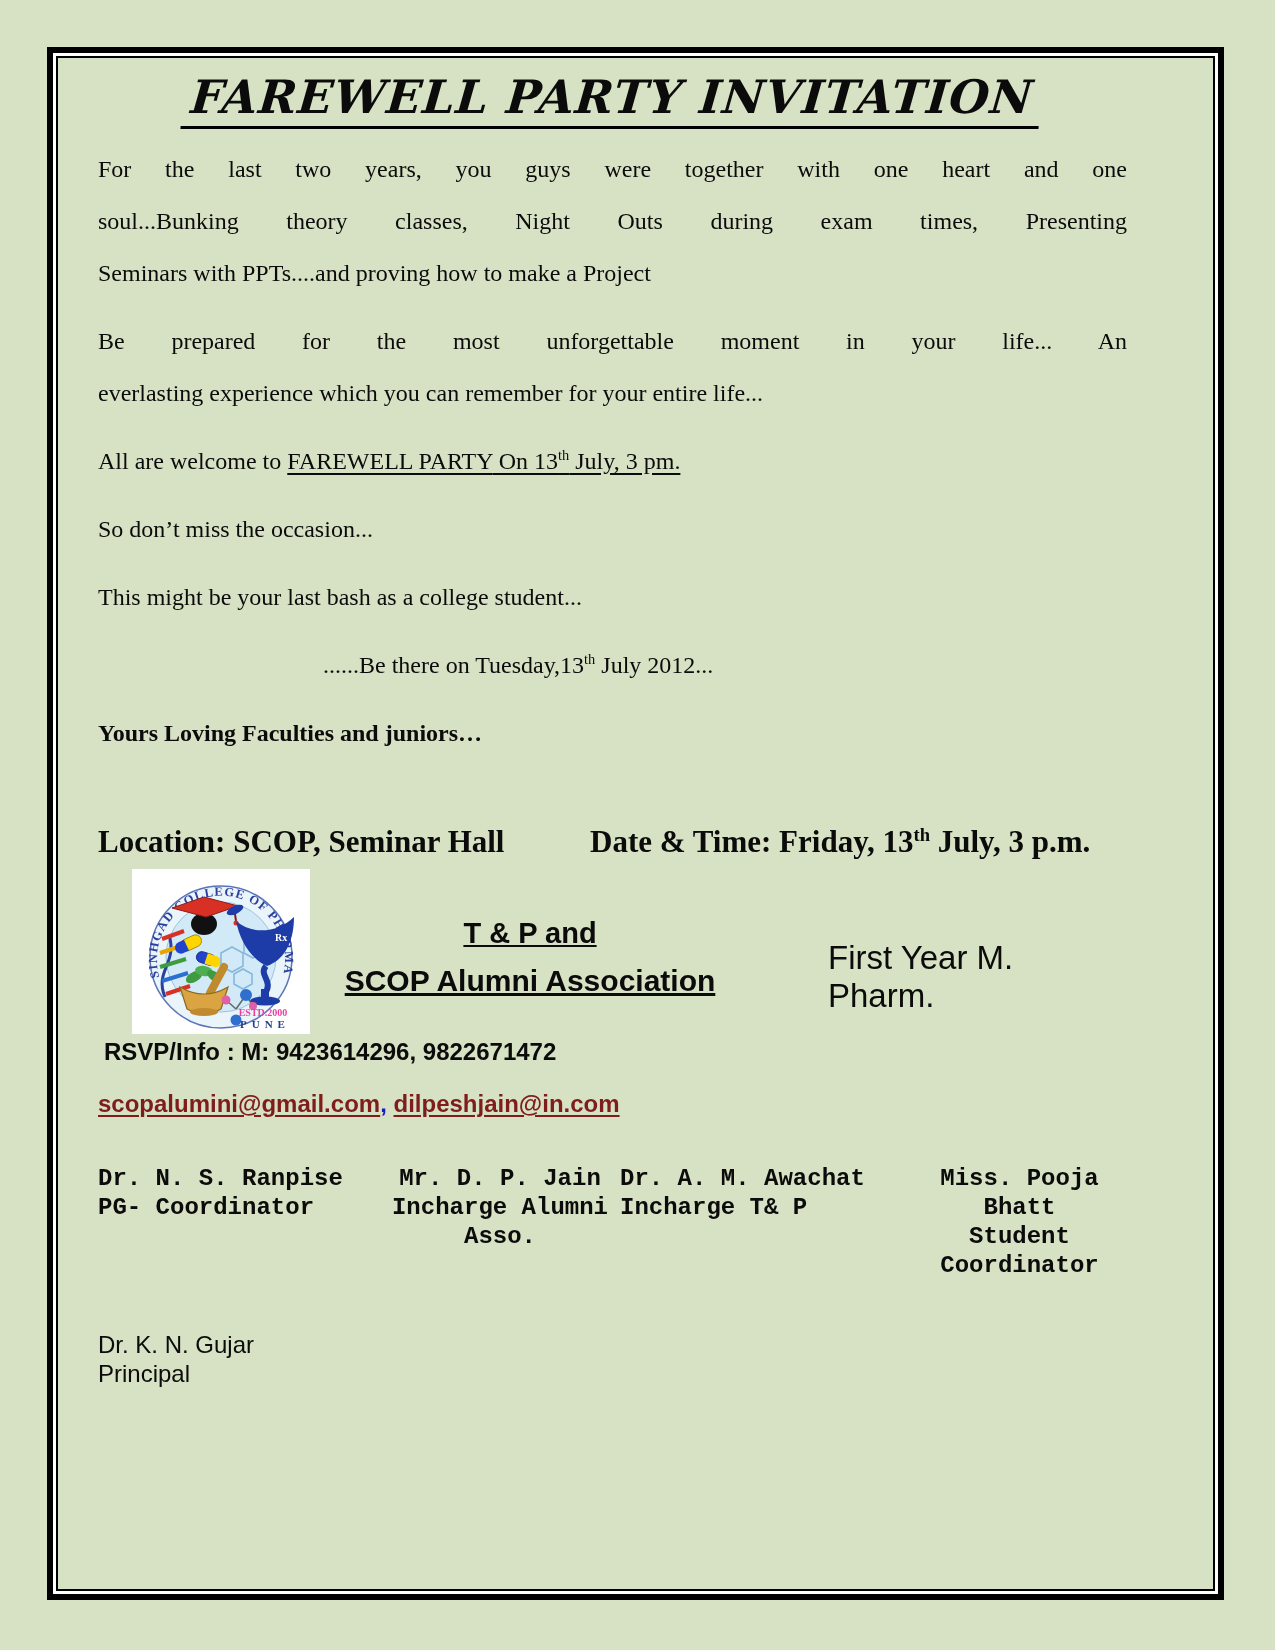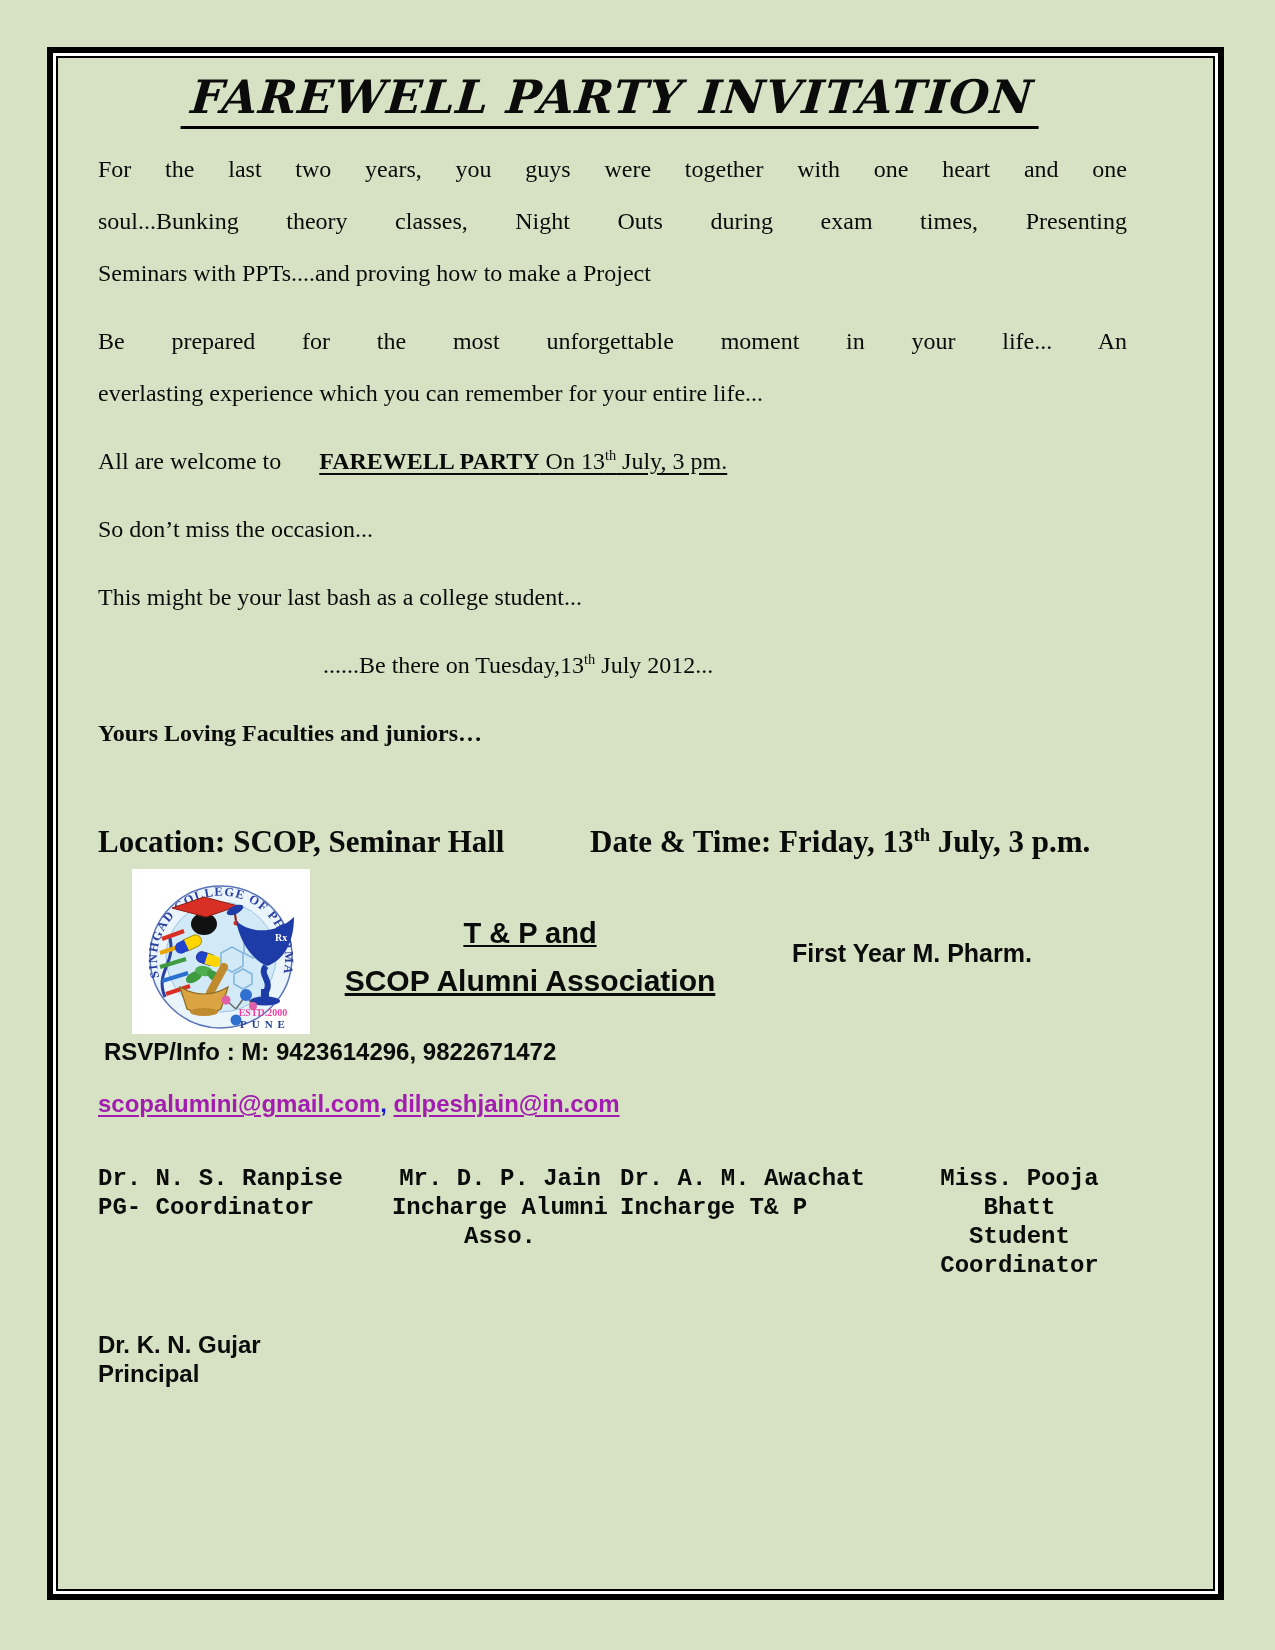--- a/index.html
+++ b/index.html
@@ -23,52 +23,52 @@
     display:inline-block;font-family:"DejaVu Serif",serif;
     font-style:italic;font-weight:bold;font-size:46px;letter-spacing:1px;
     border-bottom:3px solid #000;padding:0 8px 2px;transform:skewX(-5deg);
   }
 
   .para{font-size:24px;line-height:52px;margin:0 0 16px;}
   .jline{text-align:justify;text-align-last:justify;}
   .lline{text-align:left;}
   sup{font-size:0.6em;vertical-align:super;line-height:0;}
   .uline{text-decoration:underline;text-underline-offset:4px;}
-  .uline b{font-weight:bold;margin-left:32px;}
+  .uline b{font-weight:normal;}
   .bethere{padding-left:225px;}
   .signoff{font-weight:bold;margin-top:14px;}
 
   .details-row{margin-top:64px;display:flex;font-weight:bold;font-size:31px;line-height:38px;}
   .loc{width:492px;flex:none;}
   .organized{margin-top:26px;font-weight:bold;font-size:31px;line-height:38px;}
 
   .org-row{margin-top:8px;display:flex;align-items:flex-start;}
   .logo-box{flex:none;margin-left:34px;width:178px;height:165px;background:#fff;}
   .org-mid{
     flex:none;width:400px;margin-left:20px;margin-top:48px;text-align:center;
     font-family:"Liberation Sans",sans-serif;font-weight:bold;text-decoration:underline;
   }
   .org-l1{font-size:29px;margin-bottom:14px;}
   .org-l2{font-size:30px;}
   .org-right{
-    margin-left:62px;margin-top:70px;
-    font-family:"Liberation Sans",sans-serif;font-weight:bold;font-size:25px;
+    margin-left:98px;margin-top:70px;
+    font-family:"Liberation Sans",sans-serif;font-weight:normal;font-size:33px;
   }
 
   .rsvp{margin-top:4px;padding-left:6px;font-family:"Liberation Sans",sans-serif;font-weight:bold;font-size:24px;}
   .emails{margin-top:24px;font-family:"Liberation Sans",sans-serif;font-weight:bold;font-size:24px;}
-  .email{color:#a21caf;text-decoration:underline;text-underline-offset:3px;cursor:pointer;}
+  .email{color:#7f1d1d;text-decoration:underline;text-underline-offset:3px;cursor:pointer;}
   .sep{color:#1a1ac4;}
 
   .sign-grid{
     margin-top:46px;display:grid;grid-template-columns:282px 240px 292px 1fr;
     font-family:Liberation Mono, monospace;font-weight:bold;font-size:24px;line-height:29px;
   }
   .sig-cell.c3,.sig-cell.c4{text-align:center;}
-  .principal{margin-top:50px;font-family:"Liberation Sans",sans-serif;font-weight:bold;font-size:24px;line-height:29px;}
+  .principal{margin-top:50px;font-family:"Liberation Sans",sans-serif;font-weight:normal;font-size:24px;line-height:29px;}
 </style>
 </head>
 <body>
 
 <div class="page">
   <div class="frame-outer">
     <div class="frame-inner">
       <div class="content">
 
         <div class="title-wrap">

